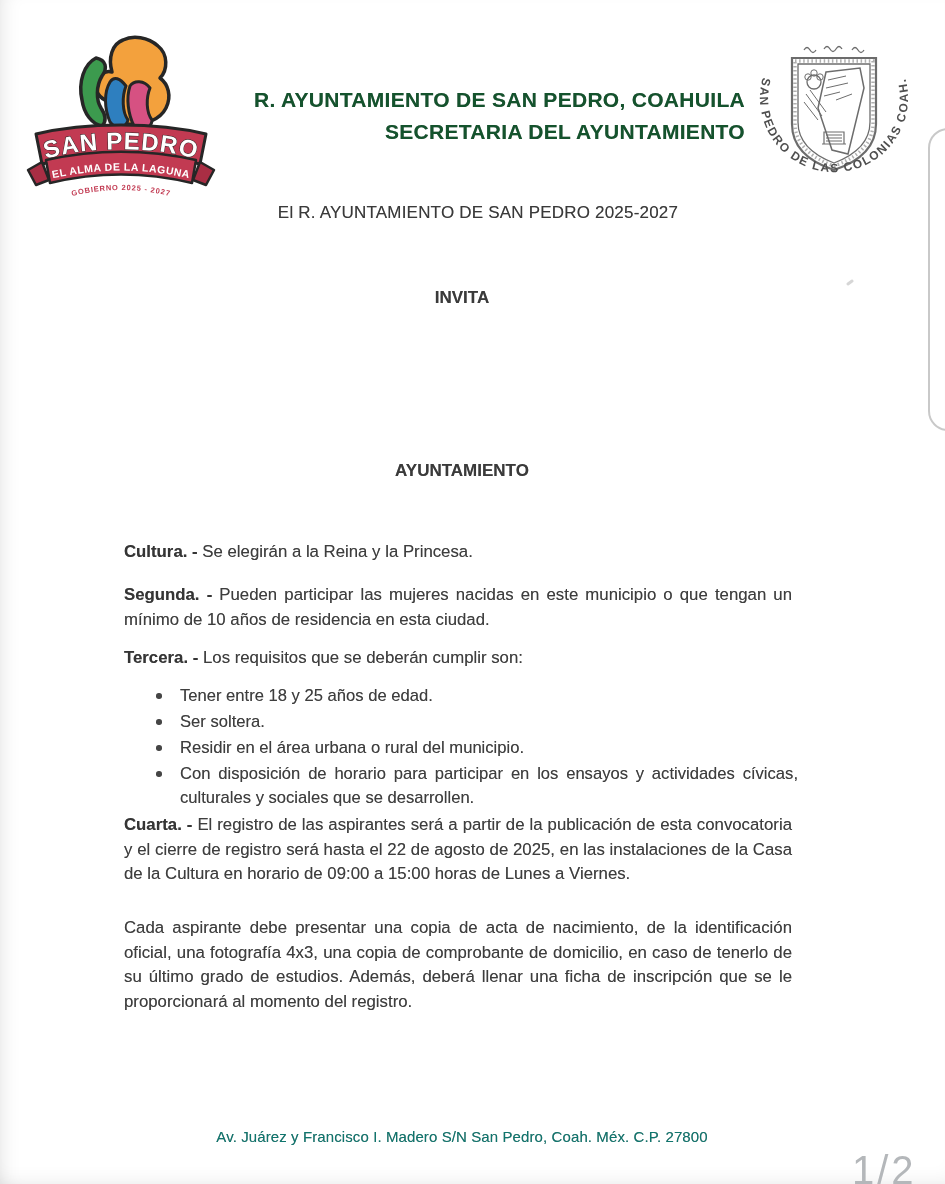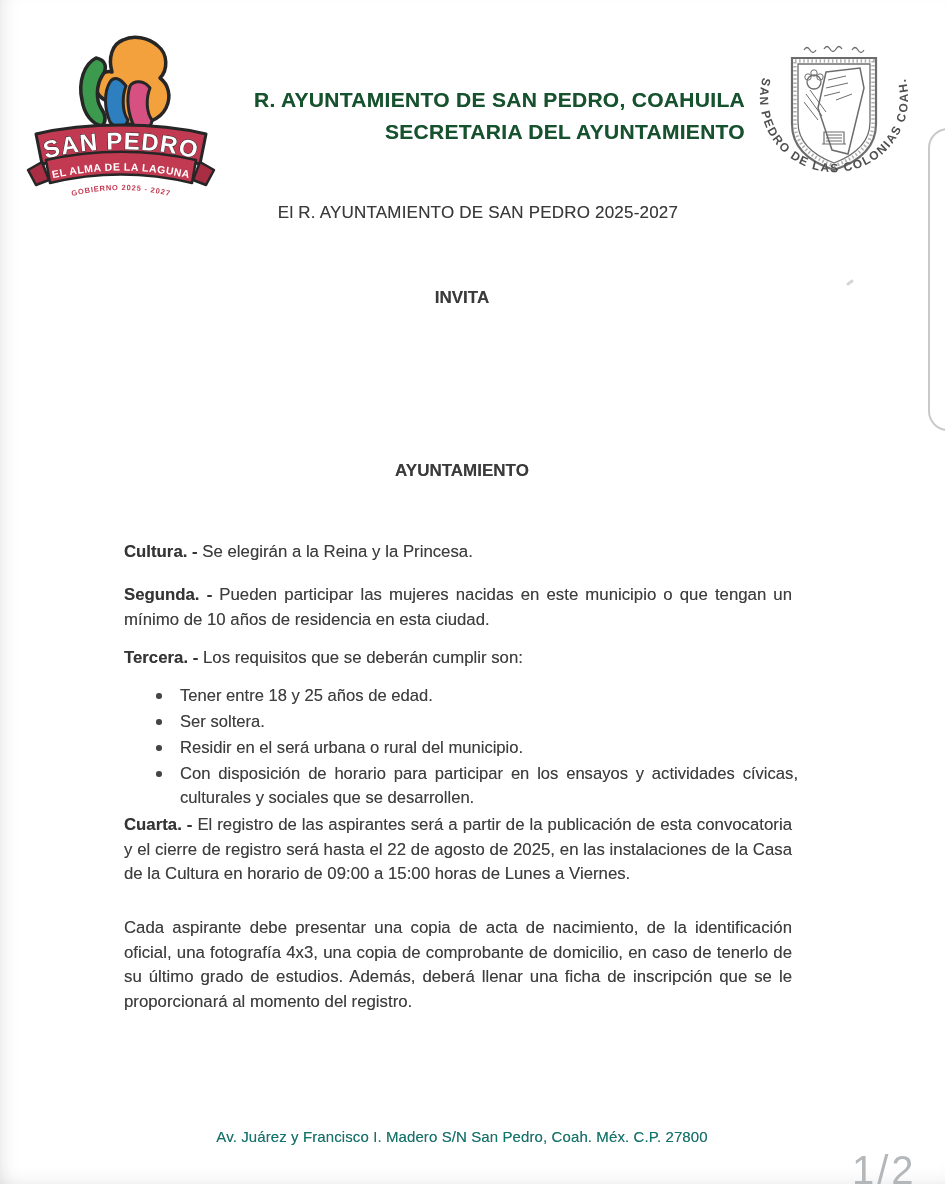--- a/index.html
+++ b/index.html
@@ -126,21 +126,21 @@
   </p>
 
   <ul class="abs reqs doc-text">
     <li>
       <span>Tener entre 18 y 25 años de edad.</span>
     </li>
     <li>
       <span>Ser soltera.</span>
     </li>
     <li>
-      <span>Residir en el será urbana o rural del municipio.</span>
+      <span>Residir en el área urbana o rural del municipio.</span>
     </li>
     <li>
       <span>Con disposición de horario para participar en los ensayos y actividades cívicas, culturales y sociales que se desarrollen.</span>
     </li>
   </ul>
 
   <p class="abs body-par p-cuarta doc-text">
     <strong>Cuarta. -</strong>
     <span>El registro de las aspirantes será a partir de la publicación de esta convocatoria y el cierre de registro será hasta el 22 de agosto de 2025, en las instalaciones de la Casa de la Cultura en horario de 09:00 a 15:00 horas de Lunes a Viernes.</span>
   </p>

